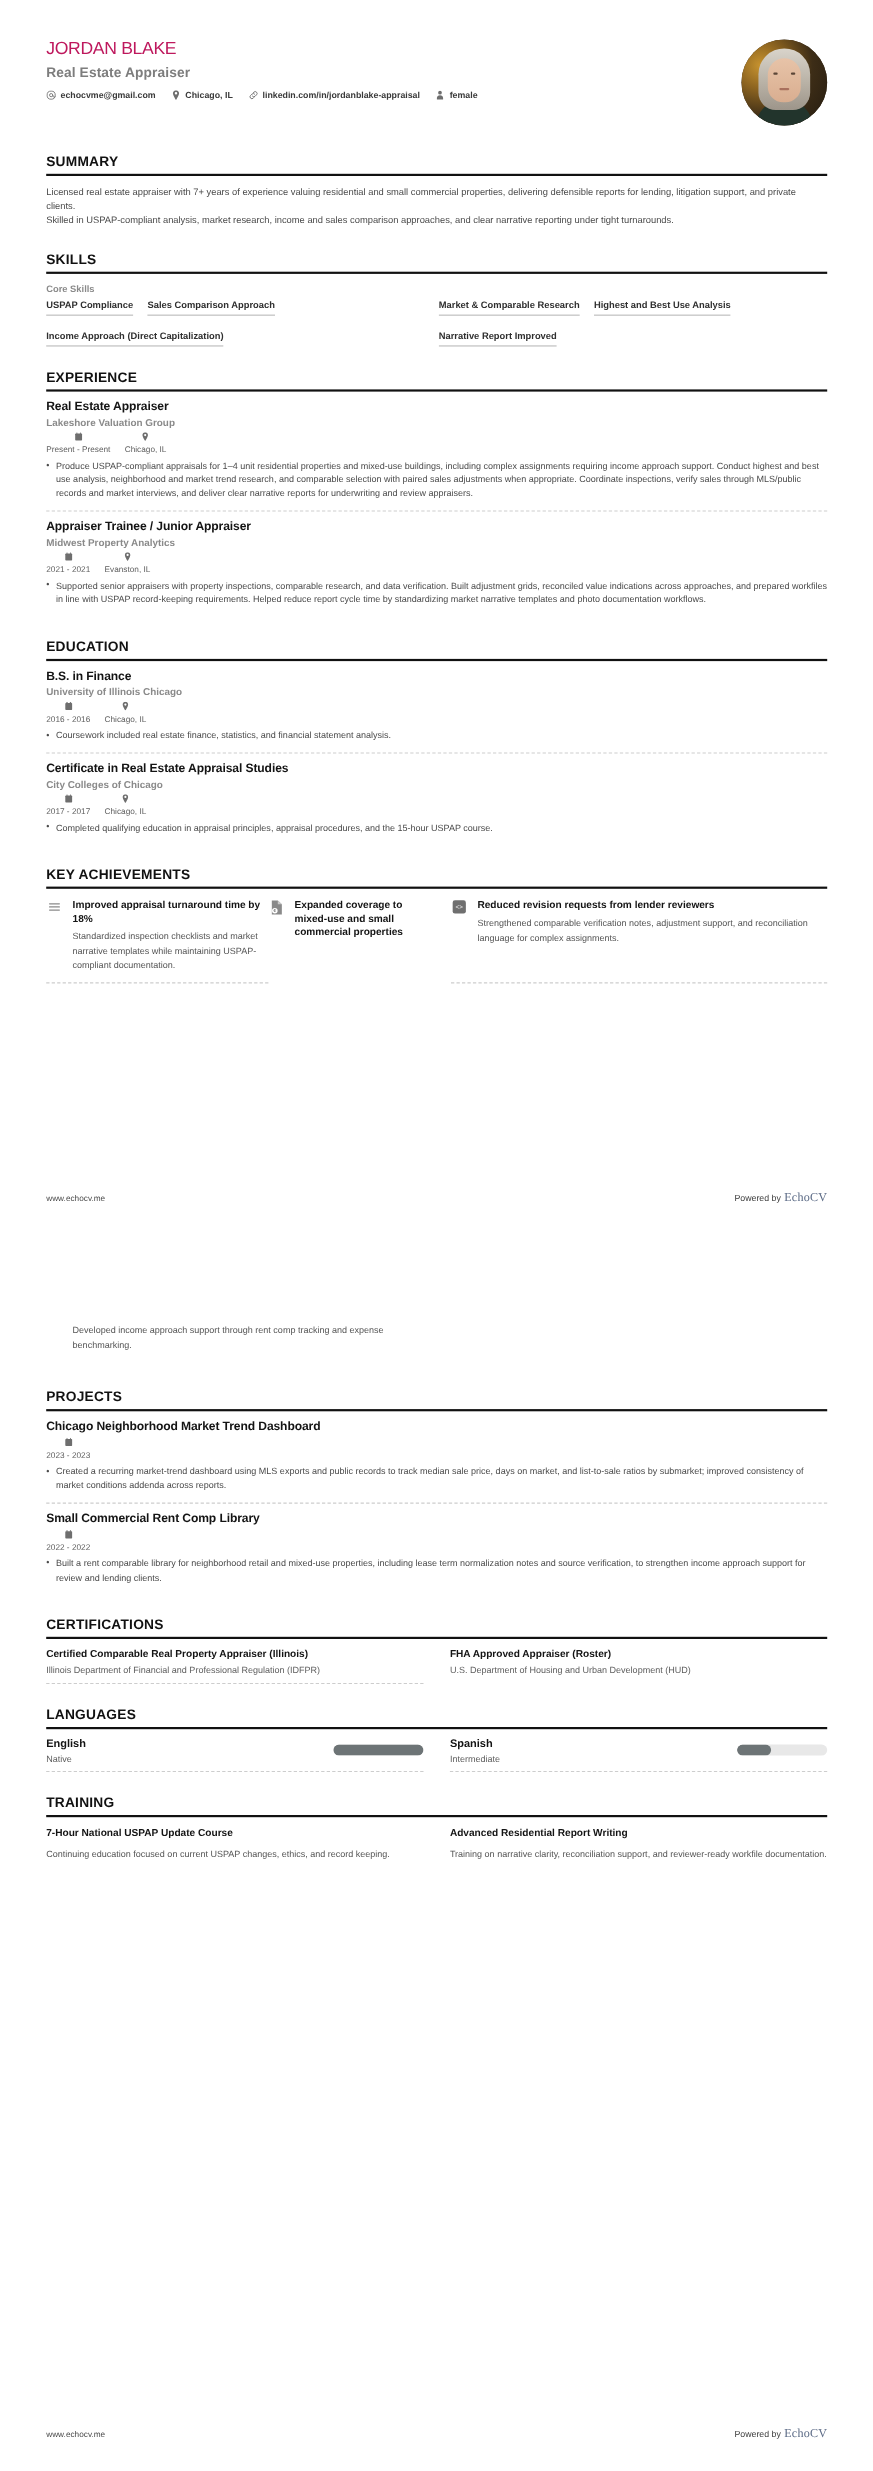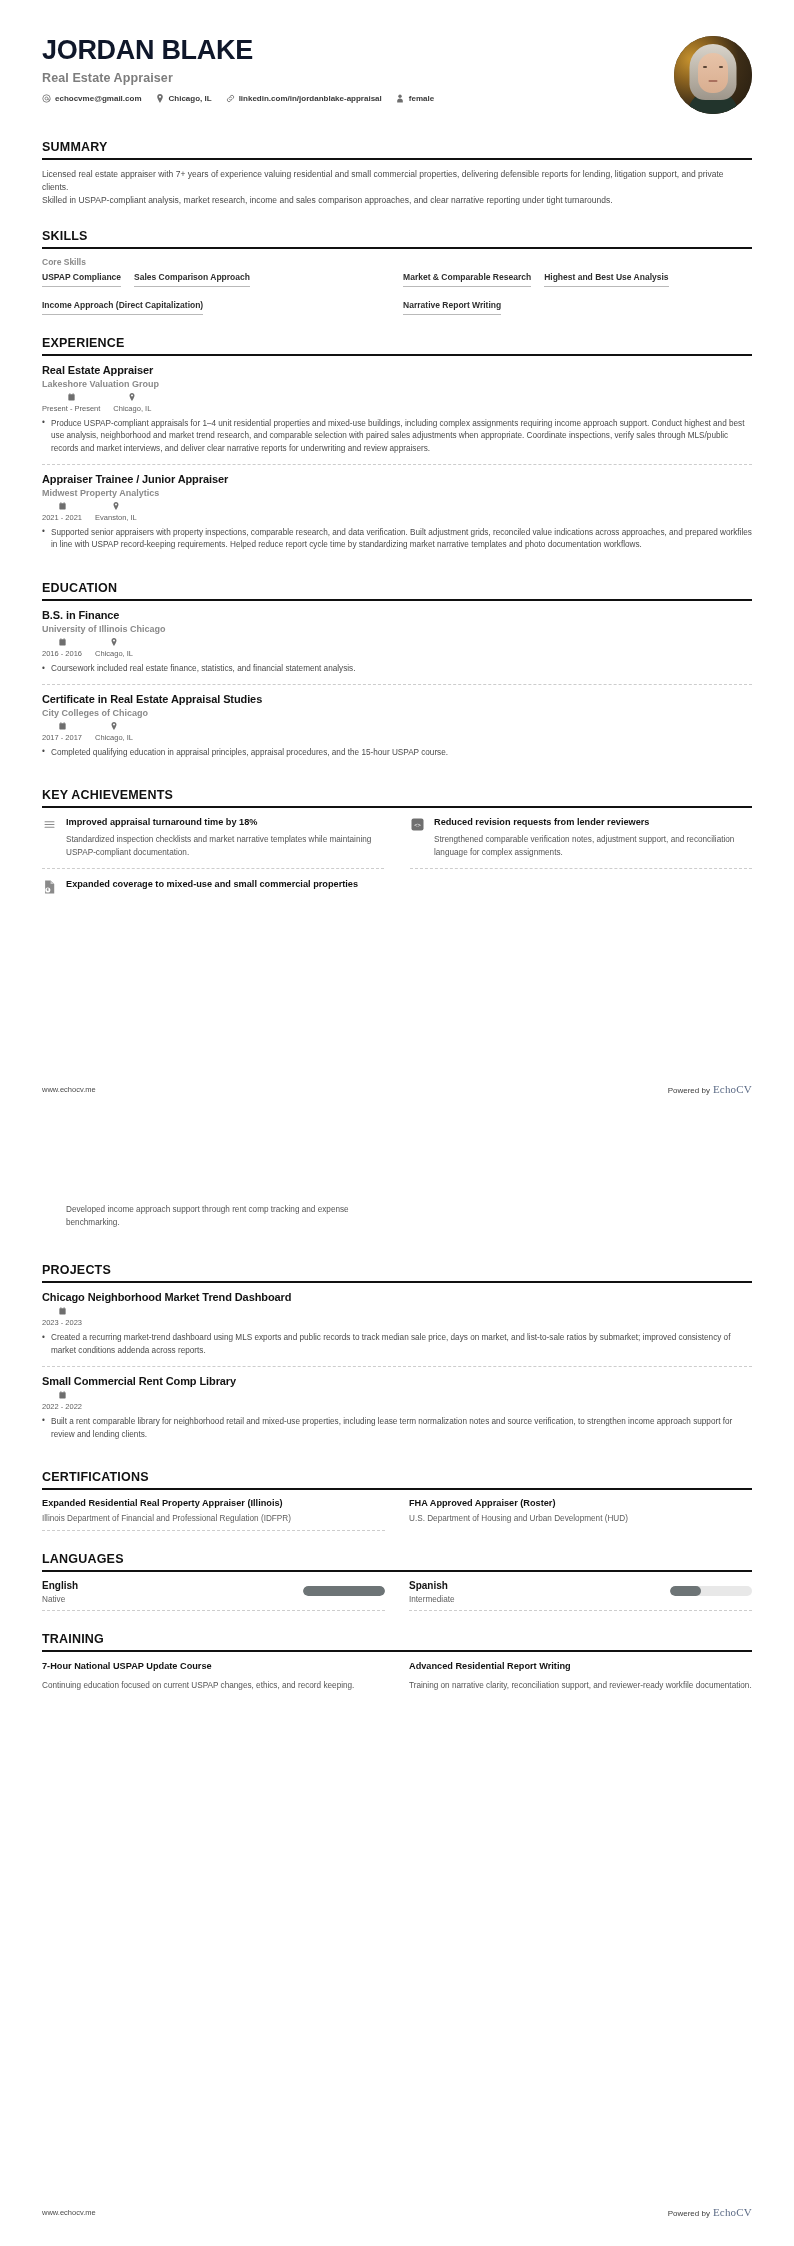--- a/index.html
+++ b/index.html
@@ -20,24 +20,24 @@
 
   
   .header {
     display: flex;
     align-items: flex-start;
     justify-content: space-between;
     padding-top: 4px;
   }
   .header-left { flex: 1; padding-top: 2px; }
   .full-name {
-    font-size: 27px;
-    font-weight: 700;
+    font-size: 16px;
+    font-weight: 400;
     letter-spacing: -0.3px;
-    color: #0f172a;
+    color: #be185d;
     line-height: 1.1;
   }
   .job-title {
     font-size: 12.5px;
     font-weight: 700;
     color: #7d7d7d;
     margin-top: 5px;
     letter-spacing: 0.1px;
   }
   .contact-row {
@@ -215,21 +215,21 @@
     left: 0; top: -0.5px;
     color: #4a4a4a;
   }
 
   
   .ach-grid {
     display: grid;
     grid-template-columns: 1fr 1fr;
     column-gap: 26px;
   }
-  .ach-col { display: flex; flex-direction: column; }
+  .ach-col { display: flex; flex-direction: row; }
   .ach-item {
     display: flex;
     gap: 9px;
     padding-bottom: 9px;
     border-bottom: 1px dashed #cdcdcd;
     margin-bottom: 9px;
   }
   .ach-item.no-rule { border-bottom: none; }
   .ach-icon {
     flex: 0 0 auto;
@@ -437,21 +437,21 @@
       <div class="skills-group-label">Core Skills</div>
       <div class="skill-rows">
         <div class="skill-row">
           <span class="skill-chip">USPAP Compliance</span>
           <span class="skill-chip">Sales Comparison Approach</span>
           <span class="skill-chip">Income Approach (Direct Capitalization)</span>
         </div>
         <div class="skill-row">
           <span class="skill-chip">Market &amp; Comparable Research</span>
           <span class="skill-chip">Highest and Best Use Analysis</span>
-          <span class="skill-chip">Narrative Report Writing</span>
+          <span class="skill-chip">Narrative Report Improved</span>
         </div>
       </div>
     </div>
   </div>
 
   <div class="section">
     <div class="section-title">EXPERIENCE</div>
     <div class="section-rule"></div>
     <div class="section-body">
 
@@ -695,21 +695,21 @@
 
     </div>
   </div>
 
   <div class="section">
     <div class="section-title">CERTIFICATIONS</div>
     <div class="section-rule"></div>
     <div class="section-body">
       <div class="cert-grid">
         <div class="cert-item">
-          <div class="cert-name">Expanded Residential Real Property Appraiser (Illinois)</div>
+          <div class="cert-name">Certified Comparable Real Property Appraiser (Illinois)</div>
           <div class="cert-issuer">Illinois Department of Financial and Professional Regulation (IDFPR)</div>
         </div>
         <div class="cert-item" style="border-bottom:none">
           <div class="cert-name">FHA Approved Appraiser (Roster)</div>
           <div class="cert-issuer">U.S. Department of Housing and Urban Development (HUD)</div>
         </div>
       </div>
     </div>
   </div>
 

